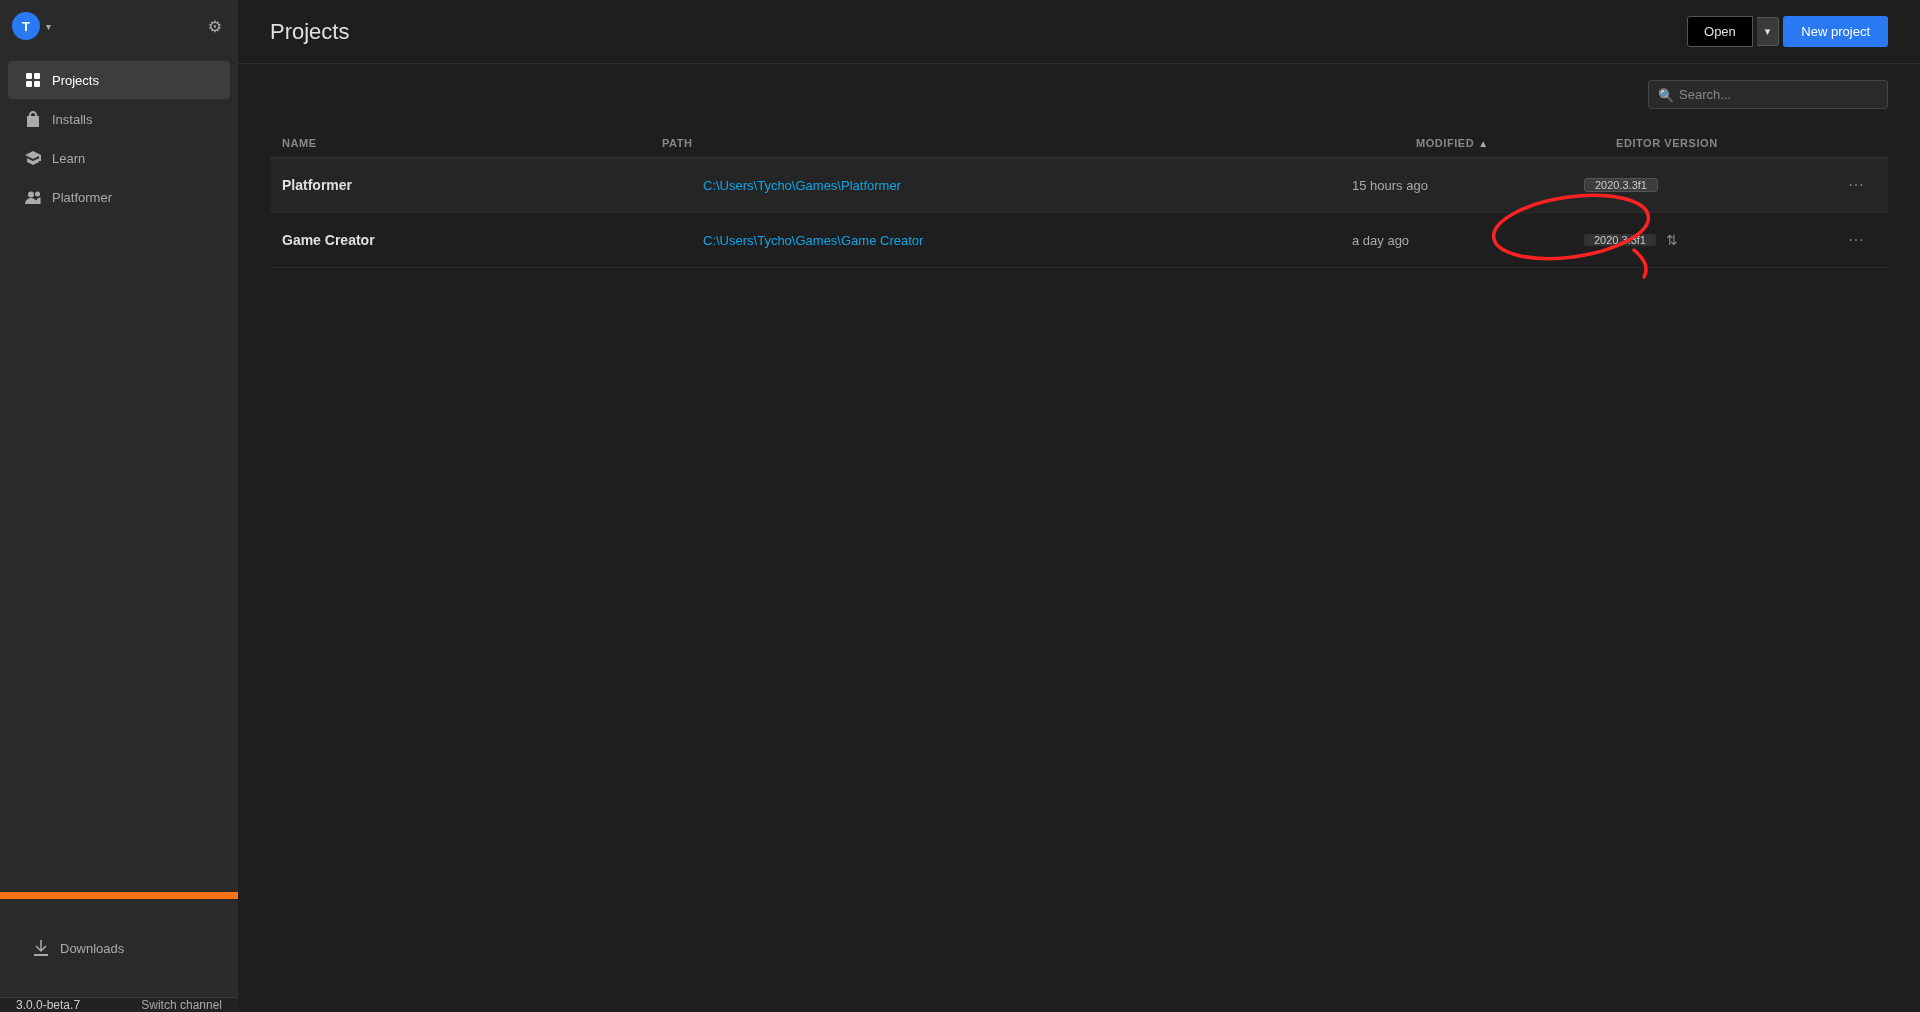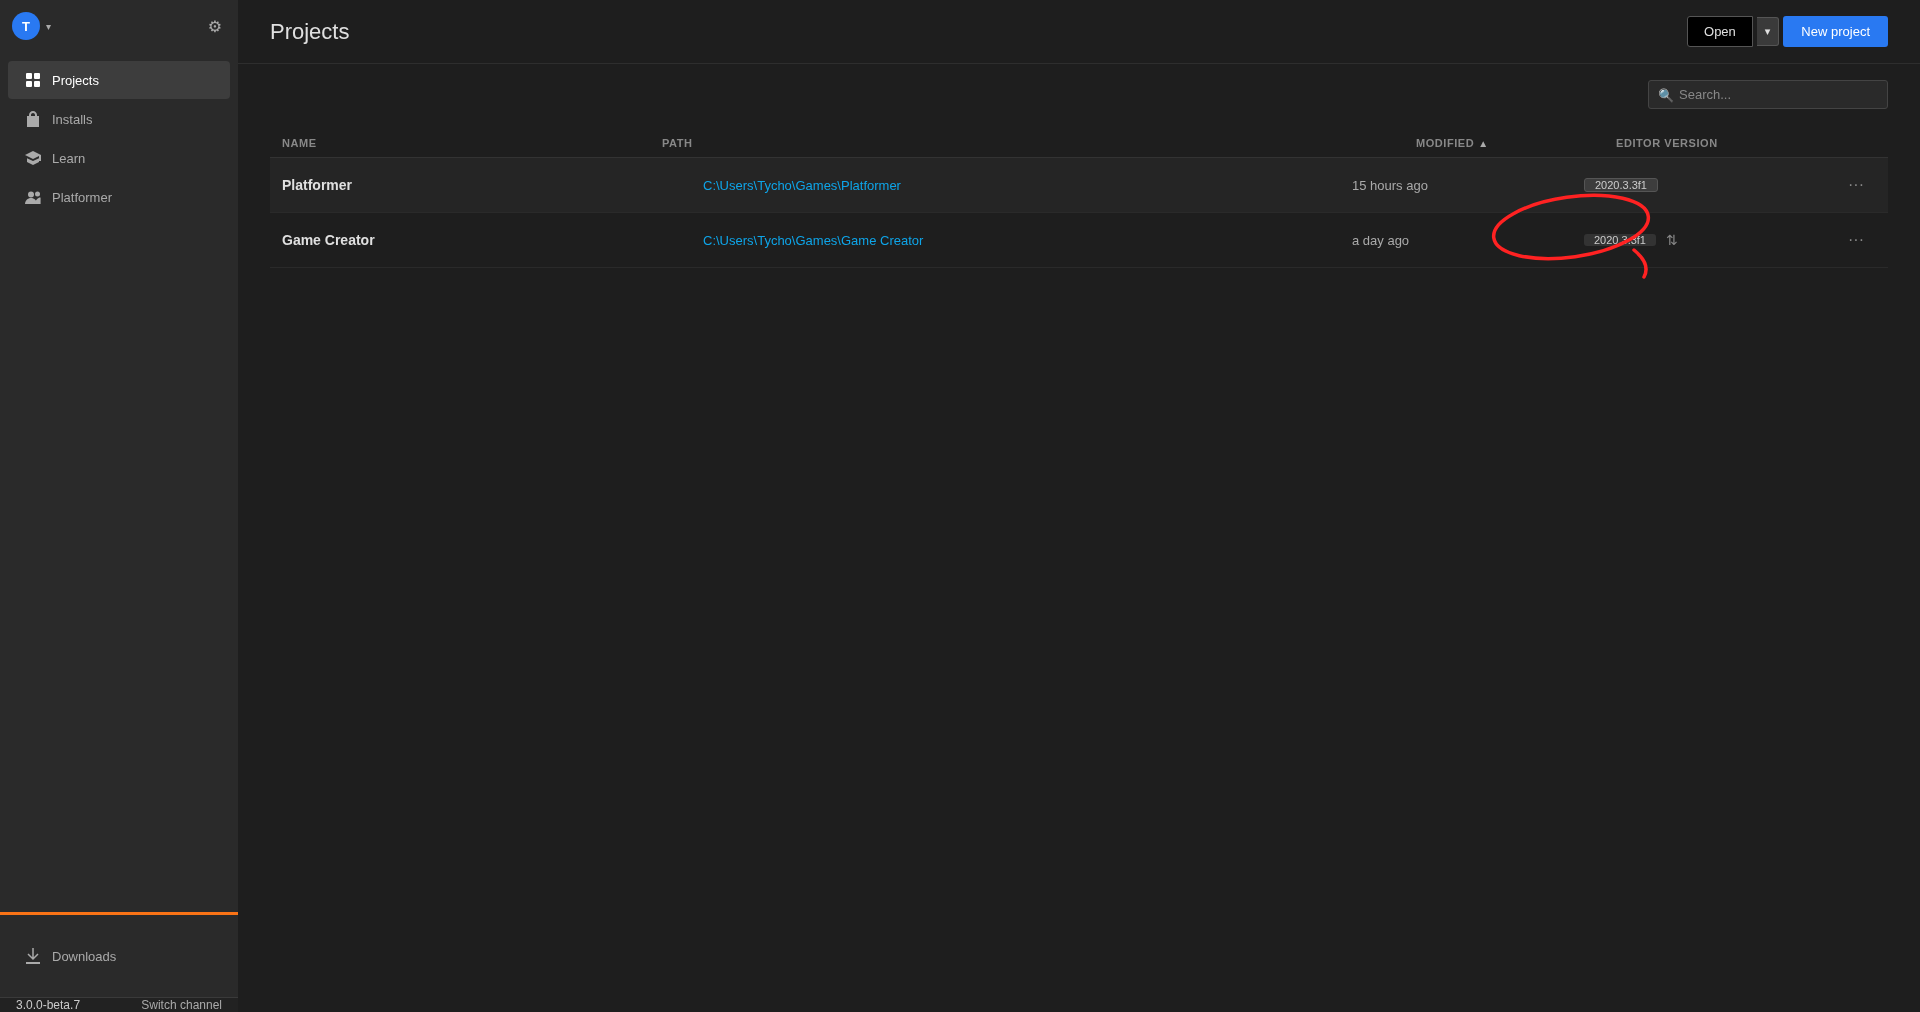--- a/index.html
+++ b/index.html
@@ -92,22 +92,22 @@
     .nav-icon {
       width: 18px;
       height: 18px;
       display: flex;
       align-items: center;
       justify-content: center;
       flex-shrink: 0;
     }
 
     .sidebar-bottom {
-      padding: 24px;
-      border-top: 3px solid #f97316;
+      padding: 32px;
+      border-top: 7px solid #f97316;
     }
 
     .downloads-item {
       display: flex;
       align-items: center;
       gap: 10px;
       cursor: pointer;
       color: #aaaaaa;
       padding: 8px 0;
     }

